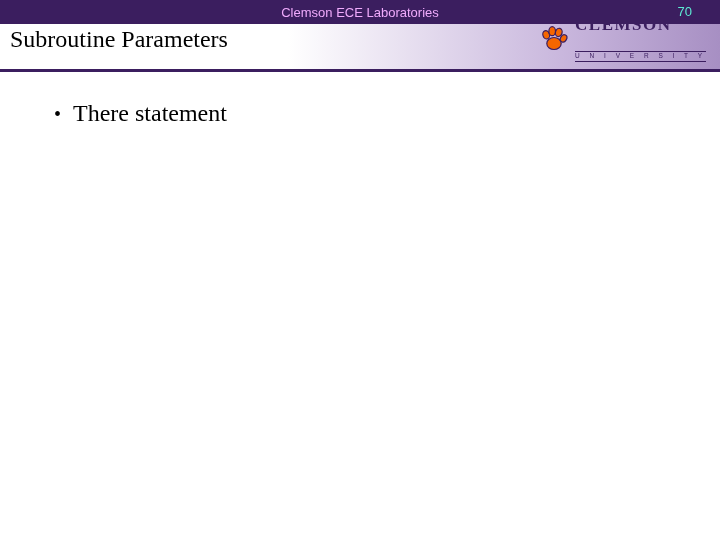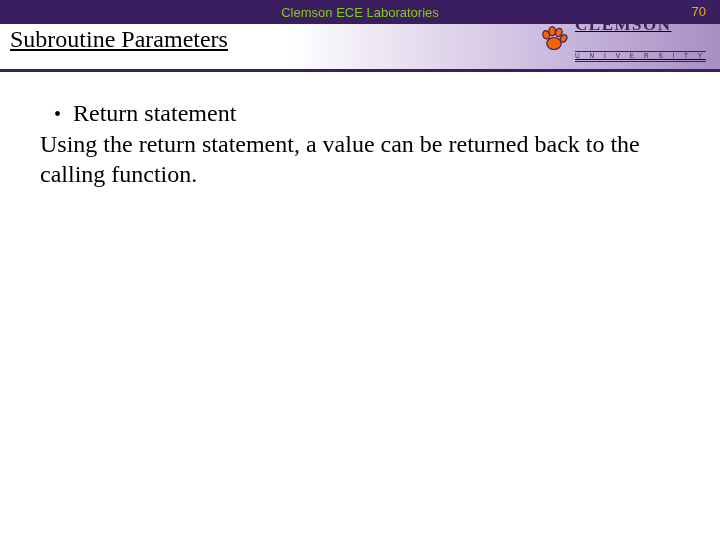--- a/index.html
+++ b/index.html
@@ -17,40 +17,39 @@
     height: 24px;
     background: #3b1e5f;
     display: flex;
     align-items: center;
     justify-content: center;
     position: relative;
   }
   .topbar-label {
     font-family: Arial, Helvetica, sans-serif;
     font-size: 13px;
-    color: #84cc16;
+    color: #f0abfc;
   }
   .page-number {
     position: absolute;
-    right: 14px;
+    right: 28px;
     top: 4px;
     font-family: Arial, Helvetica, sans-serif;
     font-size: 13px;
-    color: #eab308;
+    color: #5eead4;
   }
   .titlebar {
     width: 100%;
     height: 48px;
     background: linear-gradient(to right, #ffffff 0%, #ffffff 40%, #c9b7dd 78%, #a78fc3 100%);
     border-bottom: 3px solid #3b1e5f;
     display: flex;
     align-items: center;
     justify-content: space-between;
     padding: 0 10px 15px 10px;
-    text-decoration: underline;
   }
   .slide-title {
     font-size: 24px;
     font-weight: 400;
     color: #000;
   }
   .brand {
     display: flex;
     align-items: center;
     gap: 6px;
@@ -133,16 +132,15 @@
     <div class="brand-text">
       <div class="brand-top">CLEMSON</div>
       <div class="brand-bottom">U N I V E R S I T Y</div>
     </div>
   </div>
 </div>
 
 <div class="content">
   <div class="bullet-row">
     <span class="bullet-dot">•</span>
-    <span>Return statement</span>
+    <span>There statement</span>
   </div>
-  <div class="para">Using the return statement, a value can be returned back to the calling function.</div>
 </div>
 
 </body></html>

